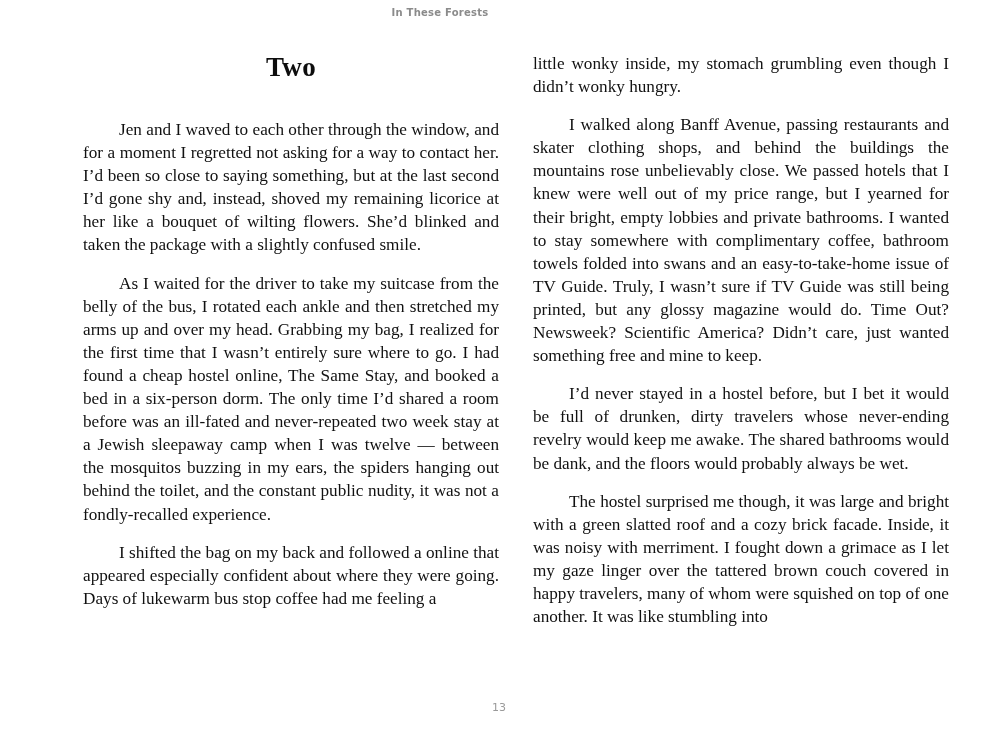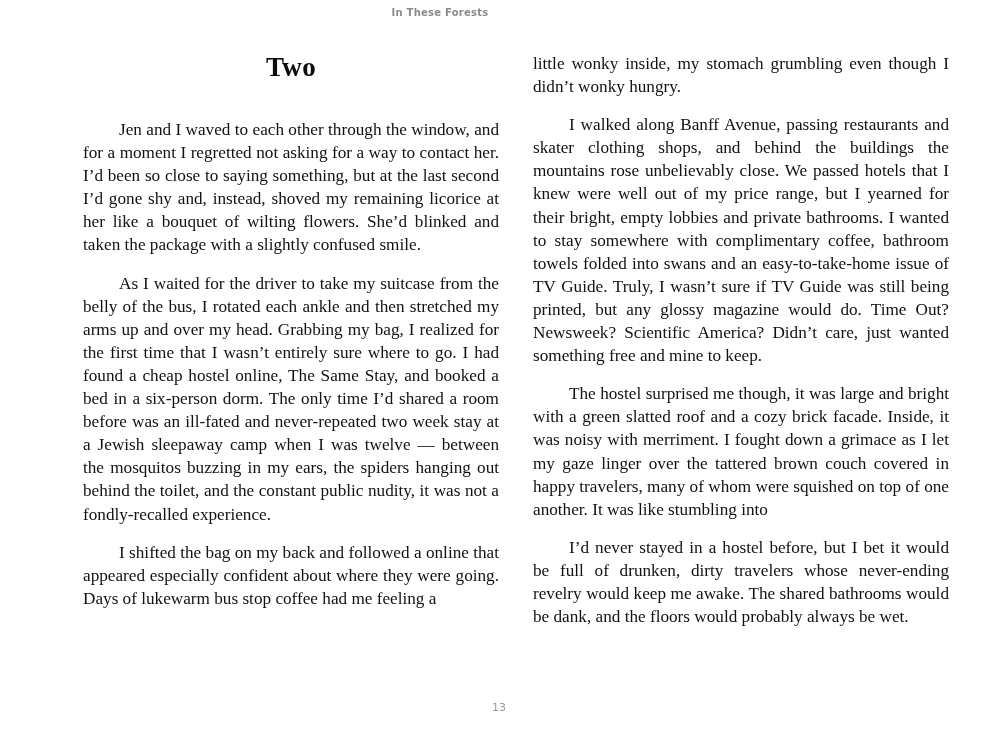--- a/index.html
+++ b/index.html
@@ -108,21 +108,21 @@
     <div class="column column-left">
       <h1 class="chapter-title">Two</h1>
       <p class="para">Jen and I waved to each other through the window, and for a moment I regretted not asking for a way to con­tact her. I’d been so close to saying something, but at the last second I’d gone shy and, instead, shoved my remain­ing licorice at her like a bouquet of wilting flowers. She’d blinked and taken the package with a slightly confused smile.</p>
       <p class="para">As I waited for the driver to take my suitcase from the belly of the bus, I rotated each ankle and then stretched my arms up and over my head. Grabbing my bag, I realized for the first time that I wasn’t entirely sure where to go. I had found a cheap hostel online, The Same Stay, and booked a bed in a six-person dorm. The only time I’d shared a room before was an ill-fated and never-repeated two week stay at a Jewish sleepaway camp when I was twelve — between the mosquitos buzzing in my ears, the spiders hanging out behind the toilet, and the constant public nudity, it was not a fondly-recalled expe­rience.</p>
       <p class="para">I shifted the bag on my back and followed a online that appeared especially confident about where they were going. Days of lukewarm bus stop coffee had me feeling a</p>
     </div>
 
     <div class="column column-right">
       <p class="para cont">little wonky inside, my stomach grumbling even though I didn’t wonky hungry.</p>
       <p class="para">I walked along Banff Avenue, passing restaurants and skater clothing shops, and behind the buildings the mountains rose unbelievably close. We passed hotels that I knew were well out of my price range, but I yearned for their bright, empty lobbies and private bathrooms. I wanted to stay somewhere with complimentary coffee, bathroom towels folded into swans and an easy-to-take-home issue of TV Guide. Truly, I wasn’t sure if TV Guide was still being printed, but any glossy magazine would do. Time Out? Newsweek? Scientific America? Didn’t care, just wanted something free and mine to keep.</p>
+      <p class="para">I’d never stayed in a hostel before, but I bet it would be full of drunken, dirty travelers whose never-ending revelry would keep me awake. The shared bathrooms would be dank, and the floors would probably always be wet.</p>
       <p class="para">The hostel surprised me though, it was large and bright with a green slatted roof and a cozy brick facade. Inside, it was noisy with merriment. I fought down a gri­mace as I let my gaze linger over the tattered brown couch covered in happy travelers, many of whom were squished on top of one another. It was like stumbling into</p>
-      <p class="para">I’d never stayed in a hostel before, but I bet it would be full of drunken, dirty travelers whose never-ending revelry would keep me awake. The shared bathrooms would be dank, and the floors would probably always be wet.</p>
     </div>
 
   </div>
 
   <div class="folio">13</div>
 
 </div>
 
 </body></html>

